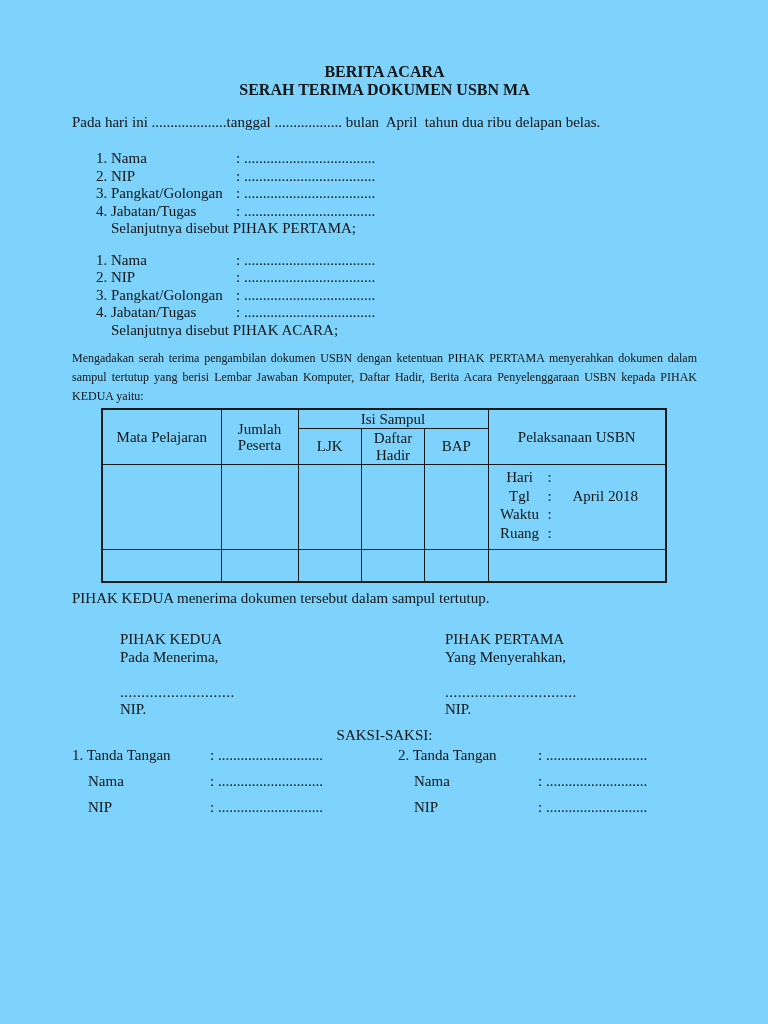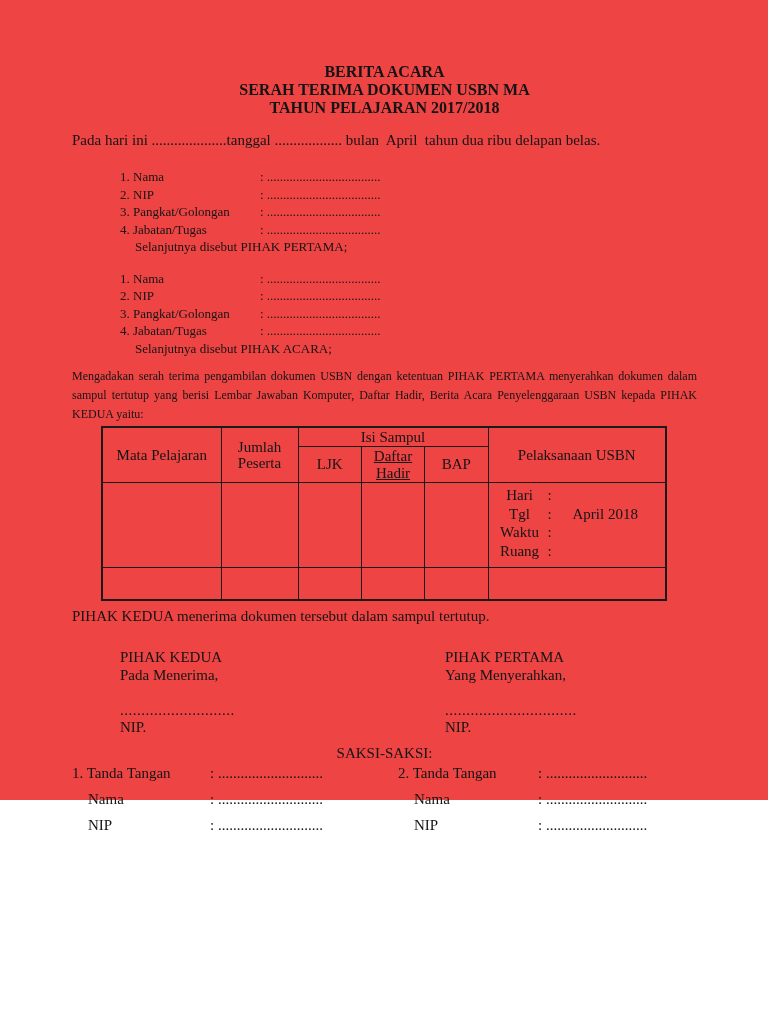--- a/index.html
+++ b/index.html
@@ -5,32 +5,32 @@
   * { margin: 0; padding: 0; box-sizing: border-box; }
   html, body { width: 768px; height: 1024px; }
   body {
     background: #ffffff;
     font-family: "Liberation Serif", "DejaVu Serif", serif;
     color: #141414;
     overflow: hidden;
   }
   .page {
     width: 768px;
-    height: 800px;
-    background: #ef4444;
+    height: 1024px;
+    background: #7dd3fc;
     padding: 63px 71px 0 72px;
   }
   .title-block { text-align: center; font-weight: bold; font-size: 16px; line-height: 18px; }
   .opening {
     margin-top: 14px;
     font-size: 15px;
     line-height: 18px;
     white-space: pre-wrap;
   }
-  .party-list { margin-top: 19px; margin-left: 48px; font-size: 13px; line-height: 17.5px; }
+  .party-list { margin-top: 19px; margin-left: 24px; font-size: 15px; line-height: 17.5px; }
   .party-list.second { margin-top: 14px; }
   .party-row { display: flex; }
   .party-label { width: 140px; flex-shrink: 0; }
   .party-value { white-space: pre-wrap; }
   .party-closing { margin-left: 15px; }
   .handover {
     margin-top: 10px;
     font-size: 12px;
     line-height: 19px;
     text-align: justify;
@@ -47,21 +47,21 @@
   .doc-table td {
     border: 1.6px solid #1a1a1a;
     text-align: center;
     vertical-align: middle;
     line-height: 16.5px;
     padding: 1px 2px;
   }
   .col-mapel { width: 119px; }
   .col-jumlah { width: 77px; }
   .col-ljk { width: 69px; }
-  .col-daftar { width: 73px; text-decoration: underline; }
+  .col-daftar { width: 73px; }
   .col-bap { width: 50px; }
   .col-pelaksanaan { width: 178px; }
   .row-group td { height: 17px; line-height: 16px; }
   .row-sub td { height: 31px; }
   .row-body1 td { height: 85px; }
   .row-body2 td { height: 32px; }
   .exec-cell { text-align: left; vertical-align: top !important; padding: 3px 4px 3px 8px !important; }
   .exec-line { display: flex; line-height: 18.5px; }
   .exec-label { width: 46px; flex-shrink: 0; }
   .exec-sep { width: 14px; flex-shrink: 0; }
@@ -83,21 +83,20 @@
   .w-indent { padding-left: 16px; }
 </style>
 </head>
 <body>
 
 <div class="page">
 
   <div class="title-block">
     <div>BERITA ACARA</div>
     <div>SERAH TERIMA DOKUMEN USBN MA</div>
-    <div>TAHUN PELAJARAN 2017/2018</div>
   </div>
 
   <div class="opening">Pada hari ini ....................tanggal .................. bulan  April  tahun dua ribu delapan belas.</div>
 
   <div class="party-list first">
     <div class="party-row">
       <span class="party-label">1. Nama</span>
       <span class="party-value">: ...................................</span>
     </div>
     <div class="party-row">

